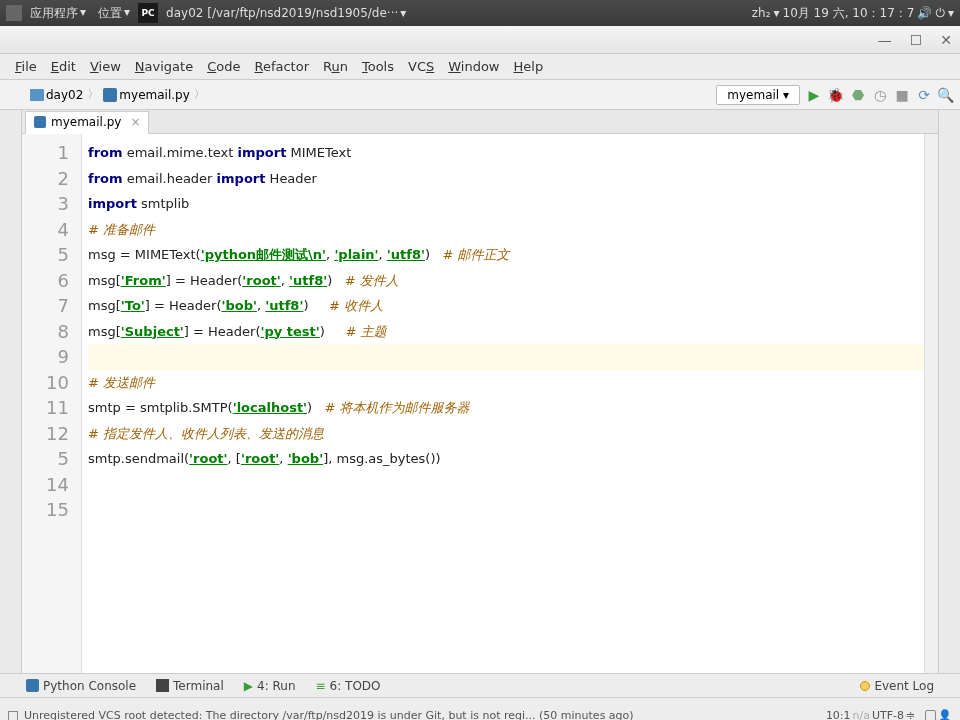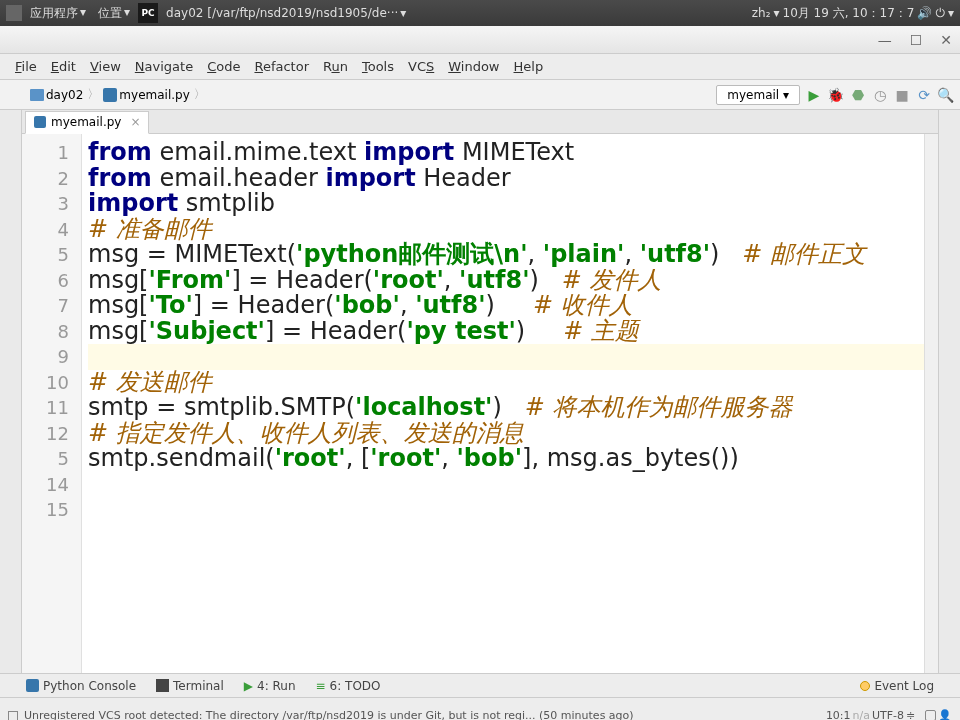--- a/index.html
+++ b/index.html
@@ -39,23 +39,23 @@
 .main { display: flex; height: 563px; background: #fff; }
 .leftgutter { width: 22px; background: #eaeaea; border-right: 1px solid #ccc; writing-mode: vertical-rl; text-orientation: mixed; font-size: 10px; color: #666; padding-top: 6px; text-align: center; }
 .editor-wrap { flex: 1; display: flex; flex-direction: column; min-width: 0; }
 .tabbar { height: 24px; background: #e8e8e8; border-bottom: 1px solid #ccc; display: flex; align-items: center; }
 .ftab { height: 23px; background: #fff; border: 1px solid #ccc; border-bottom: 1px solid #fff; padding: 0 8px; display: flex; align-items: center; gap: 5px; font-size: 12px; margin-left: 3px; margin-top: 1px; }
 .ftab .py-icon { width: 12px; height: 12px; background: #3776ab; border-radius: 2px; }
 .ftab .close { color: #999; font-size: 12px; margin-left: 4px; }
 
 .editor { flex: 1; display: flex; background: #fff; overflow: hidden; position: relative; }
 .gutter { width: 60px; background: #f5f5f5; border-right: 1px solid #e0e0e0; text-align: right; padding: 6px 12px 0 0; font-family: "DejaVu Sans Mono", monospace; font-size: 18px; color: #999; line-height: 25.5px; }
-.code { flex: 1; padding: 6px 0 0 6px; font-family: "DejaVu Sans Mono", monospace; font-size: 24px; line-height: 25.5px; white-space: pre; color: #222; overflow: hidden; }
+.code { flex: 1; padding: 6px 0 0 6px; font-family: "DejaVu Sans Mono", monospace; font-size: 13px; line-height: 25.5px; white-space: pre; color: #222; overflow: hidden; }
 .code .kw { color: #000080; font-weight: bold; }
-.code .str { color: #008000; font-weight: bold; }
+.code .str { color: #008000; font-weight: bold; text-decoration: underline; }
 .code .cmt { color: #a16207; font-style: italic; }
 .code .hl { background: #fffbe6; display: inline-block; width: 100%; }
 .scrollbar-v { width: 14px; background: #f0f0f0; border-left: 1px solid #ddd; }
 .rightgutter { width: 22px; background: #eaeaea; border-left: 1px solid #ccc; }
 
 
 .tooltabs { height: 24px; background: #ededed; border-top: 1px solid #ccc; display: flex; align-items: center; padding: 0 26px; font-size: 12px; color: #444; }
 .tooltabs .tt { display: flex; align-items: center; gap: 4px; margin-right: 20px; }
 .tooltabs .tt .ic { width: 13px; height: 13px; display: inline-block; }
 .ic-py { background: #3776ab; border-radius: 2px; }

